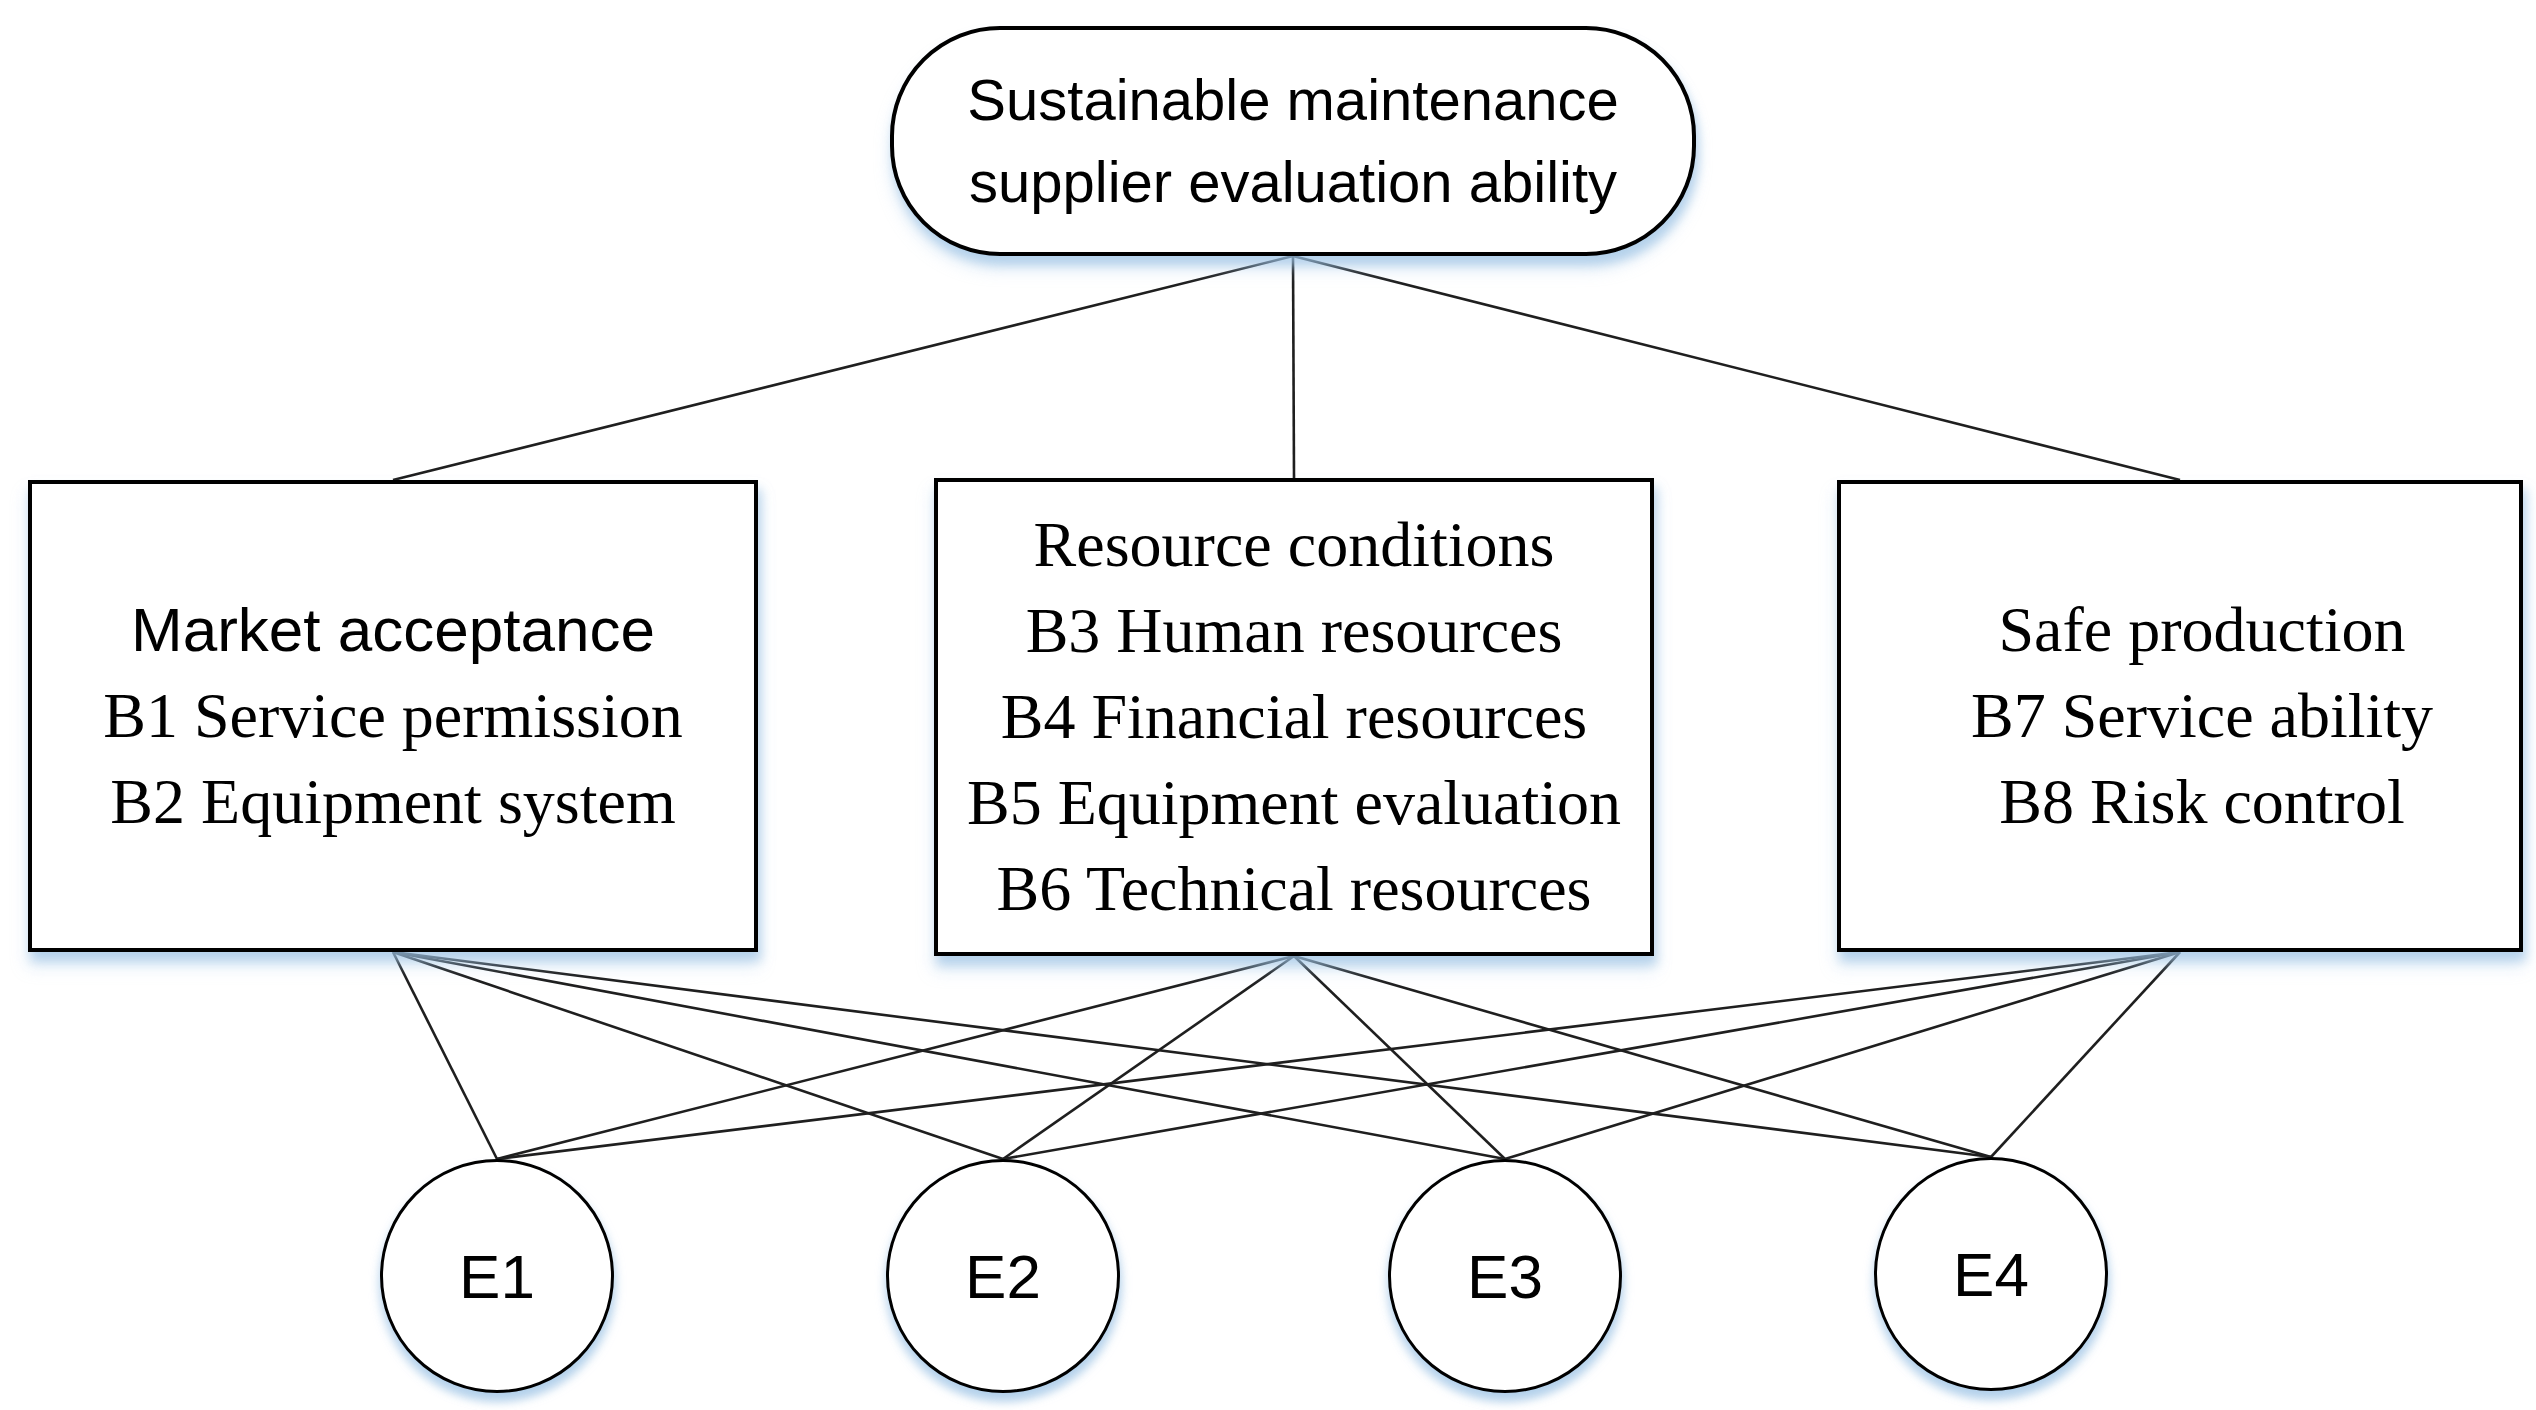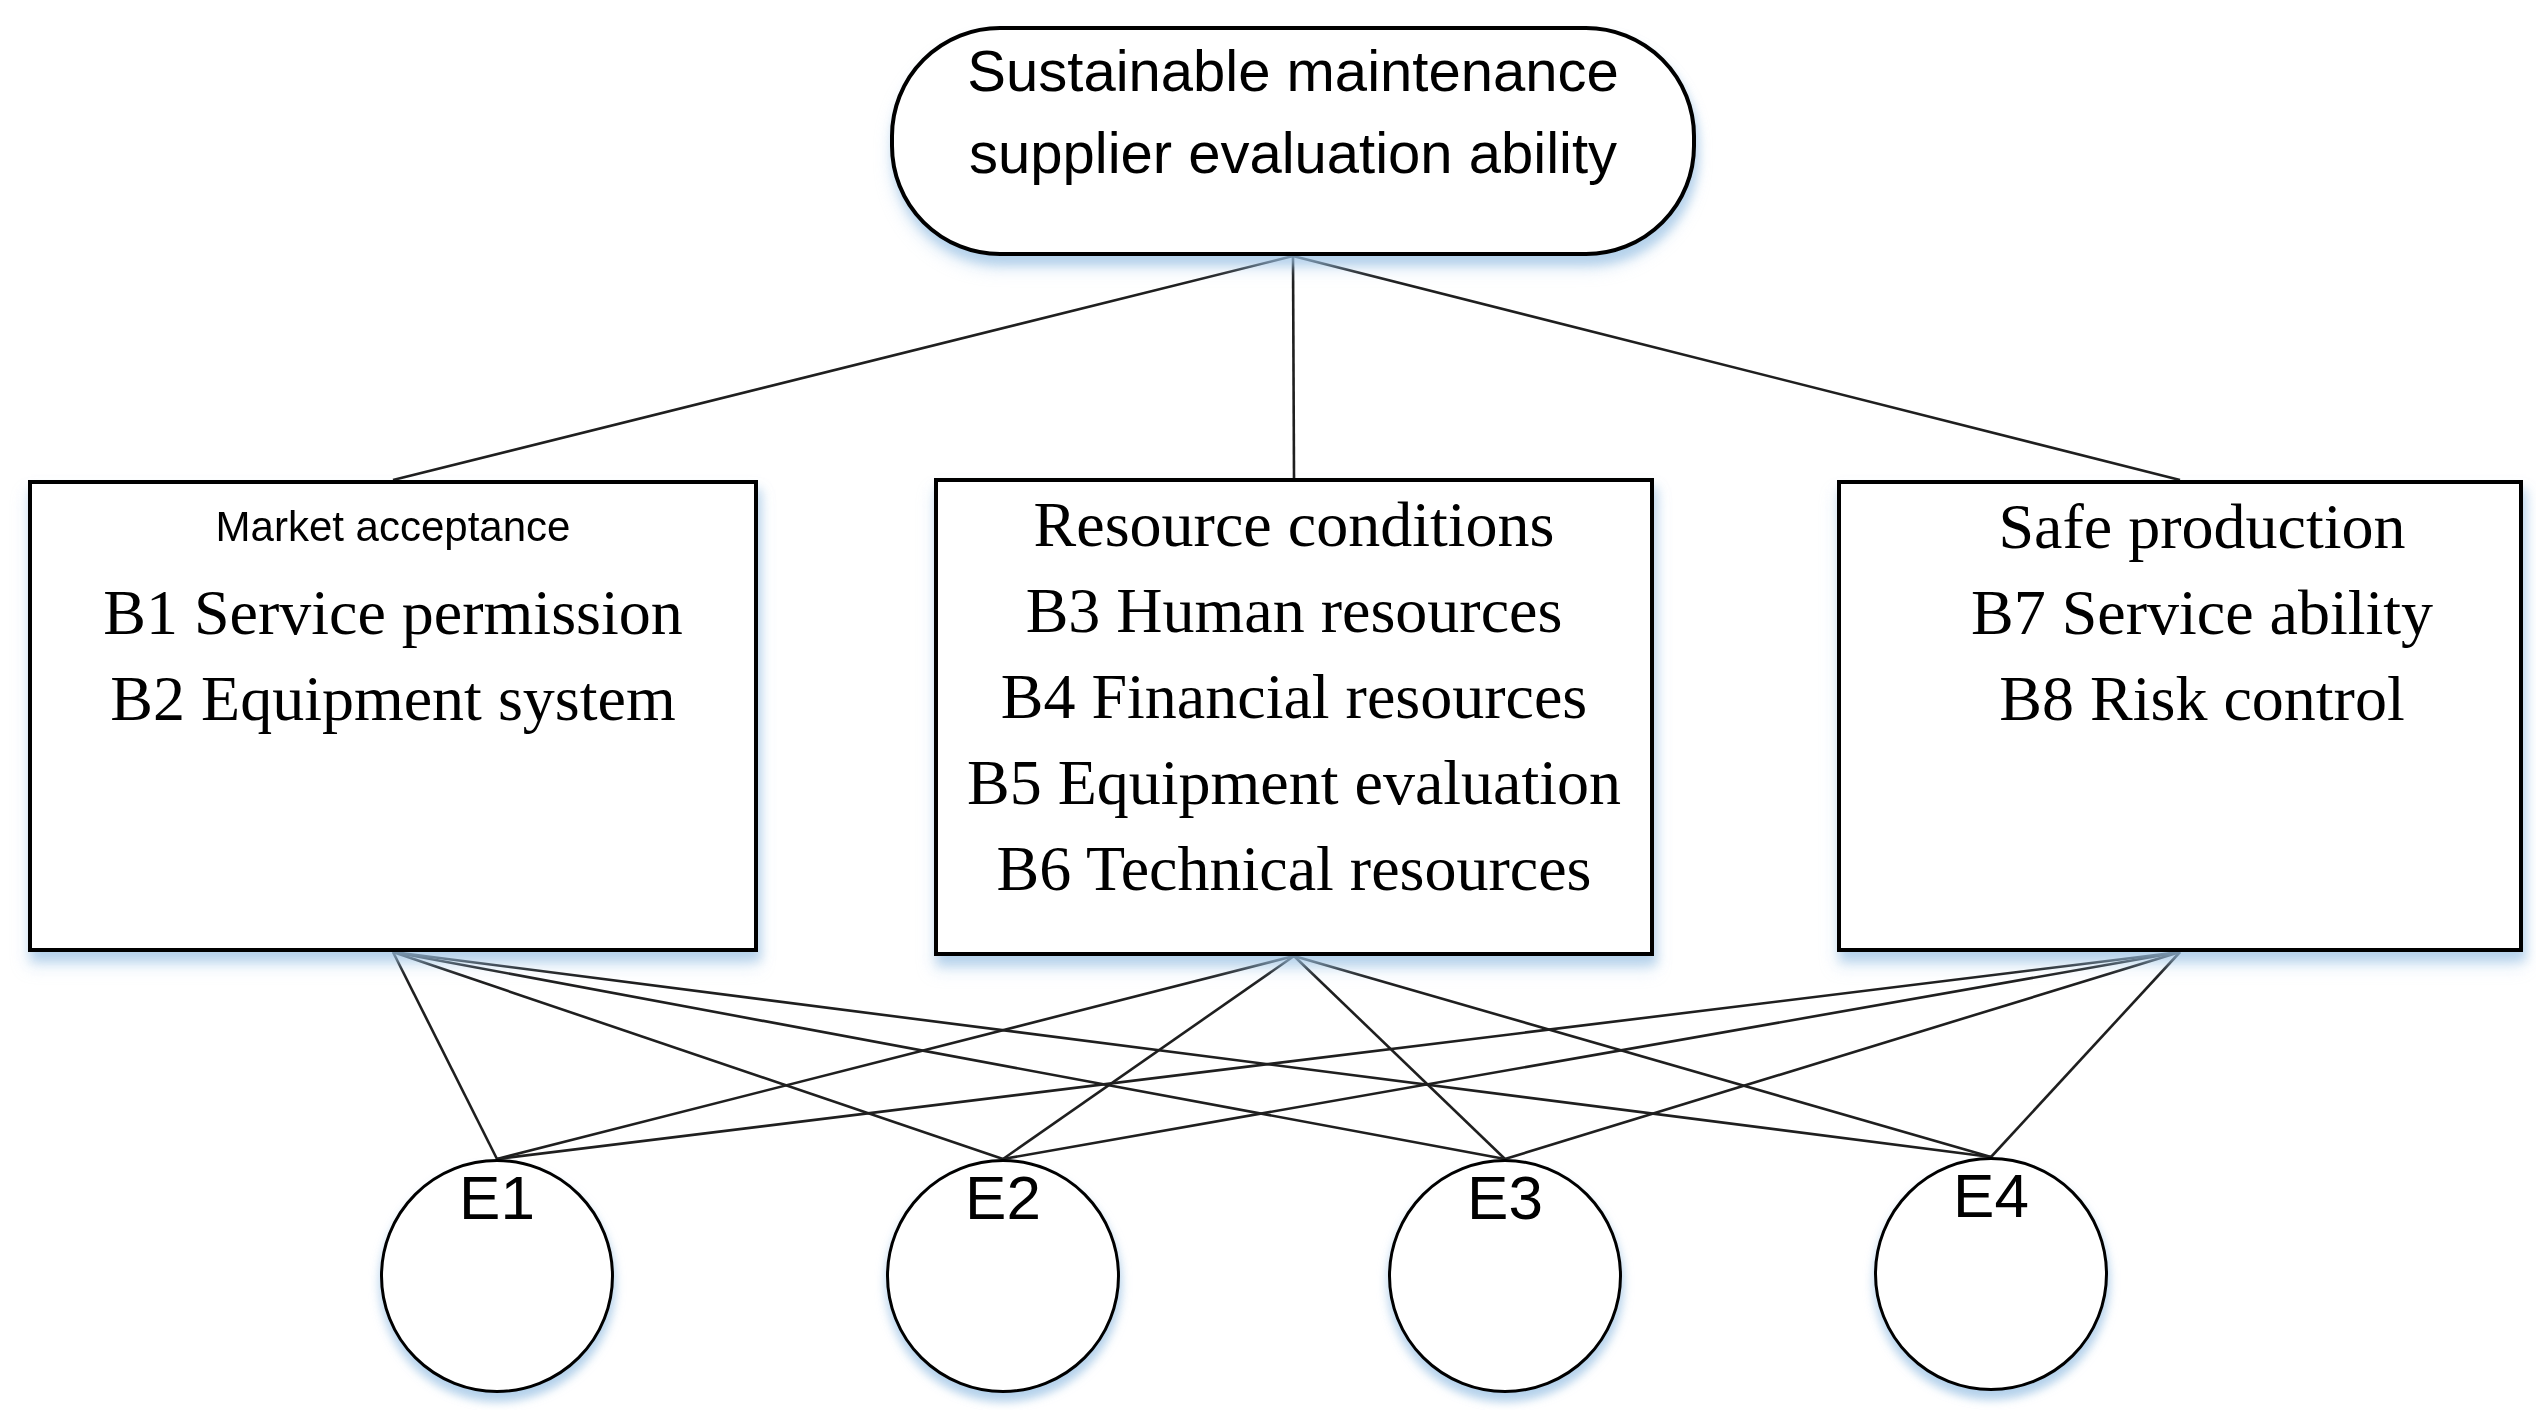--- a/index.html
+++ b/index.html
@@ -27,20 +27,21 @@
     stroke-width: 2.6;
   }
   .node {
     position: absolute;
     box-sizing: border-box;
     background: var(--node-fill, #ffffff);
     border: 4px solid var(--node-border, #000000);
     z-index: 2;
     display: flex;
     flex-direction: column;
+    justify-content: center;
     align-items: center;
     text-align: center;
     box-shadow: 3px 9px 10px rgba(151, 191, 227, 0.60),
                 0 14px 16px rgba(168, 203, 234, 0.35);
   }
   .root-box {
     left: 890px; top: 26px;
     width: 806px; height: 230px;
     border-radius: 110px;
   }
@@ -49,21 +50,21 @@
     font-size: 58px;
     line-height: 82px;
     white-space: nowrap;
   }
   .criteria-box .line {
     line-height: 86px;
     white-space: nowrap;
   }
   .sans-line {
     font-family: "Liberation Sans", sans-serif;
-    font-size: 42px;
+    font-size: 62px;
   }
   .serif-line {
     font-family: Liberation Serif, serif;
     font-size: 64px;
   }
   .box-market   { left: 28px;   top: 480px; width: 730px; height: 472px; }
   .box-resource { left: 934px;  top: 478px; width: 720px; height: 478px; }
   .box-safe     { left: 1837px; top: 480px; width: 686px; height: 472px; padding-left: 44px; }
   .expert-circle {
     width: 234px; height: 234px;

